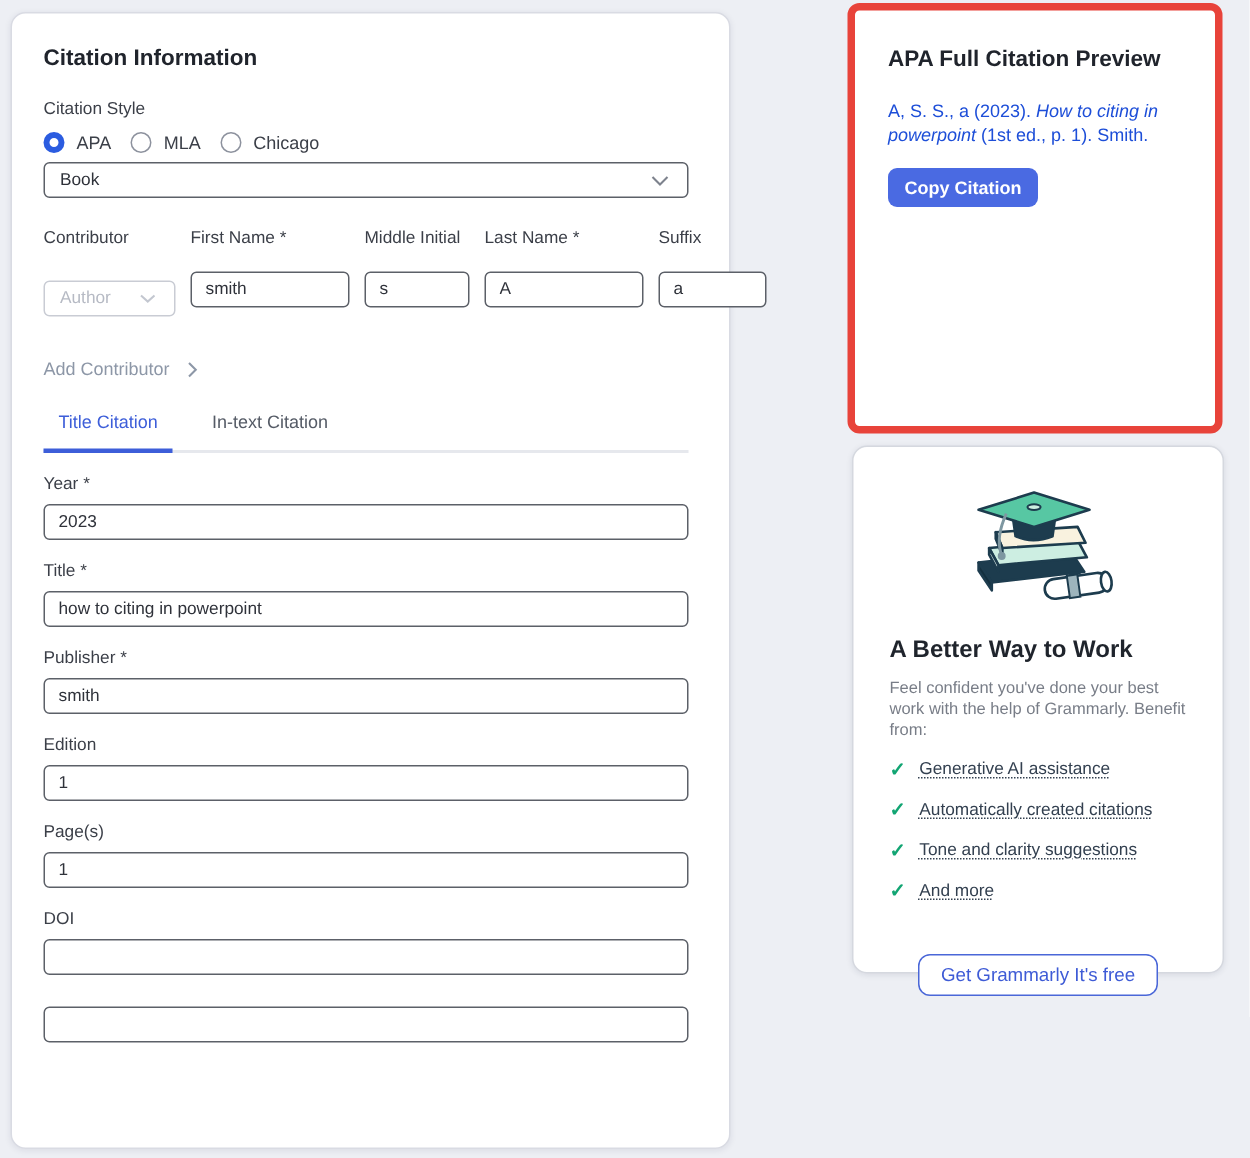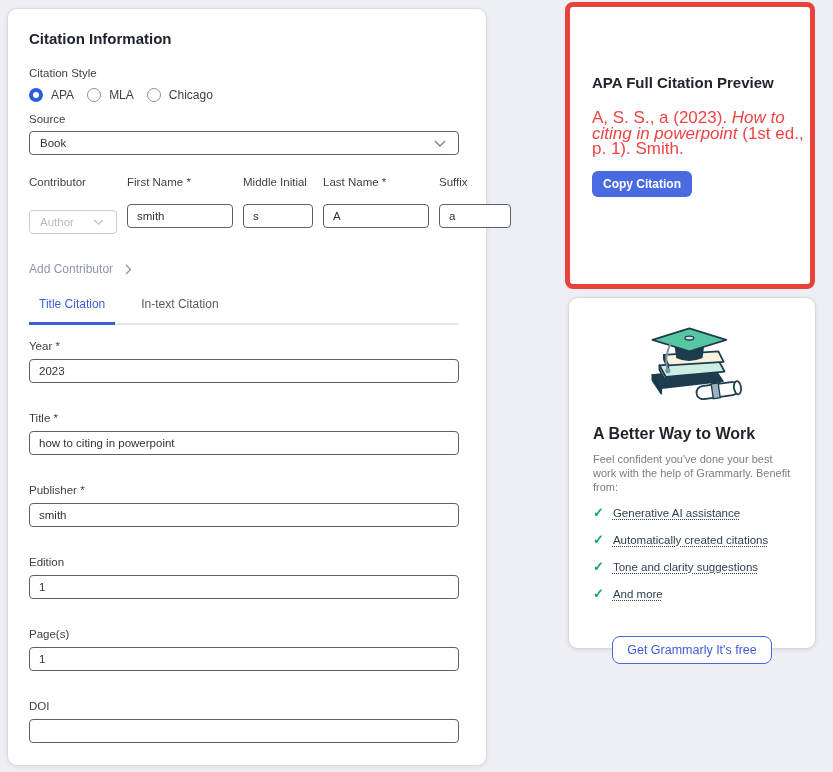--- a/index.html
+++ b/index.html
@@ -48,32 +48,32 @@
   .add-contrib {
     margin-top: 29px; display: flex; align-items: center; gap: 12px;
     font-size: 12px; line-height: 13px; color: #8d97a7; cursor: pointer; width: max-content;
   }
   .tabs { margin-top: 22px; display: flex; gap: 16px; border-bottom: 2px solid #e6e8ed; }
   .tab {
     font-size: 12px; line-height: 13px; padding: 0 10px 11px 10px;
     color: #555b66; cursor: pointer; margin-bottom: -2px;
   }
   .tab.active { color: #3d5ed9; border-bottom: 3px solid #3d5ed9; }
-  .fgroup { margin-top: 29px; }
+  .fgroup { margin-top: 15px; }
   .fgroup.first { margin-top: 15px; }
   .fgroup .field-label { line-height: 13px; }
   .fgroup .tinput { margin-top: 6px; }
   
   .preview-highlight {
     position: absolute; left: 565px; top: 2px; width: 250px; height: 287px;
     border: 5px solid #e8433a; border-radius: 8px; background: #fff;
   }
-  .preview-card { padding: 25px 4px 0 22px; margin-top: 43px; }
+  .preview-card { padding: 25px 4px 0 22px; }
   .preview-card h2 { font-size: 15px; line-height: 16px; color: #20242c; font-weight: bold; }
-  .citation { margin-top: 19px; font-size: 17px; line-height: 15.5px; color: #ef4444; }
+  .citation { margin-top: 19px; font-size: 12px; line-height: 15.5px; color: #1d4ed8; }
   .copy-btn {
     margin-top: 14px; background: #4a6ae2; color: #fff; border: none; border-radius: 6px;
     font-family: "Liberation Sans", sans-serif; font-size: 12px; font-weight: bold;
     padding: 6px 11px; cursor: pointer;
   }
   
   .promo-card {
     position: absolute; left: 568px; top: 297px; width: 248px; height: 352px;
     background: #fff; border: 1px solid #d5d8df; border-radius: 10px;
     box-shadow: 0 1px 4px rgba(20,30,60,.10);
@@ -111,21 +111,20 @@
     <div class="radio-item">
       <span class="radio"></span>
       <span>MLA</span>
     </div>
     <div class="radio-item">
       <span class="radio"></span>
       <span>Chicago</span>
     </div>
   </div>
 
-  <div class="field-label lbl-src">Source</div>
   <div class="select">
     <span>Book</span>
     <span class="chev-down">
       <svg width="12" height="7" viewBox="0 0 12 7">
           <polyline points="1,1 6,6 11,1" fill="none" stroke="#7d828d" stroke-width="1.4"></polyline>
         </svg>
     </span>
   </div>
 
   <div class="contrib-labels">

